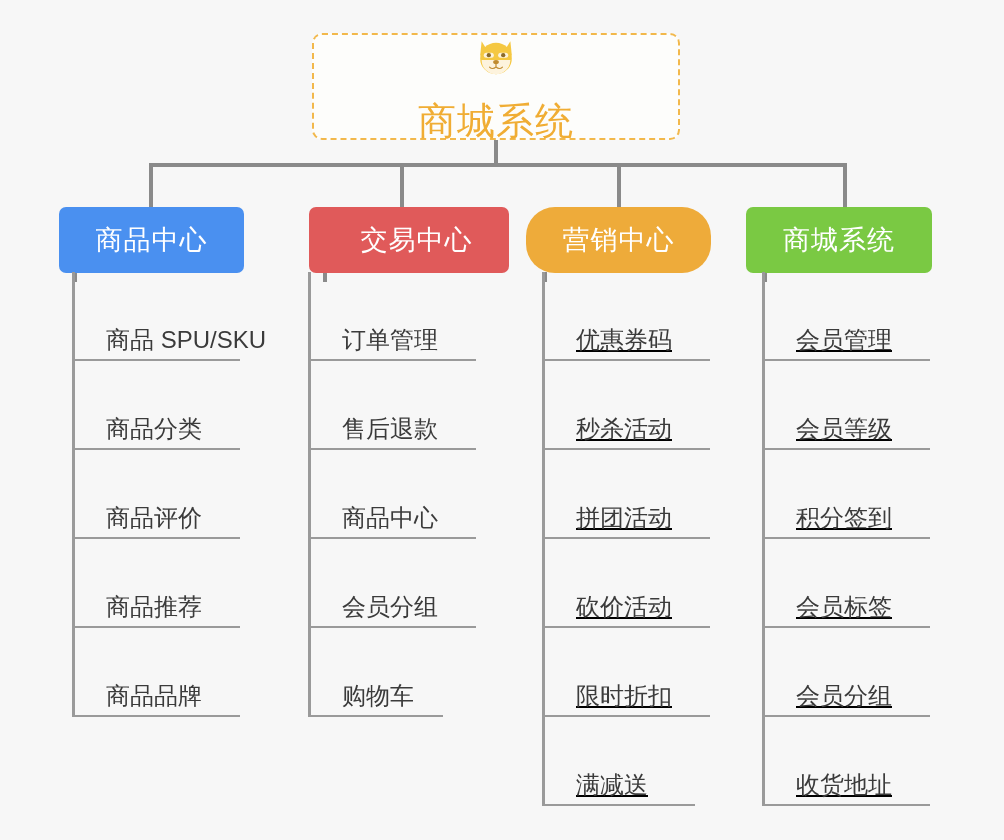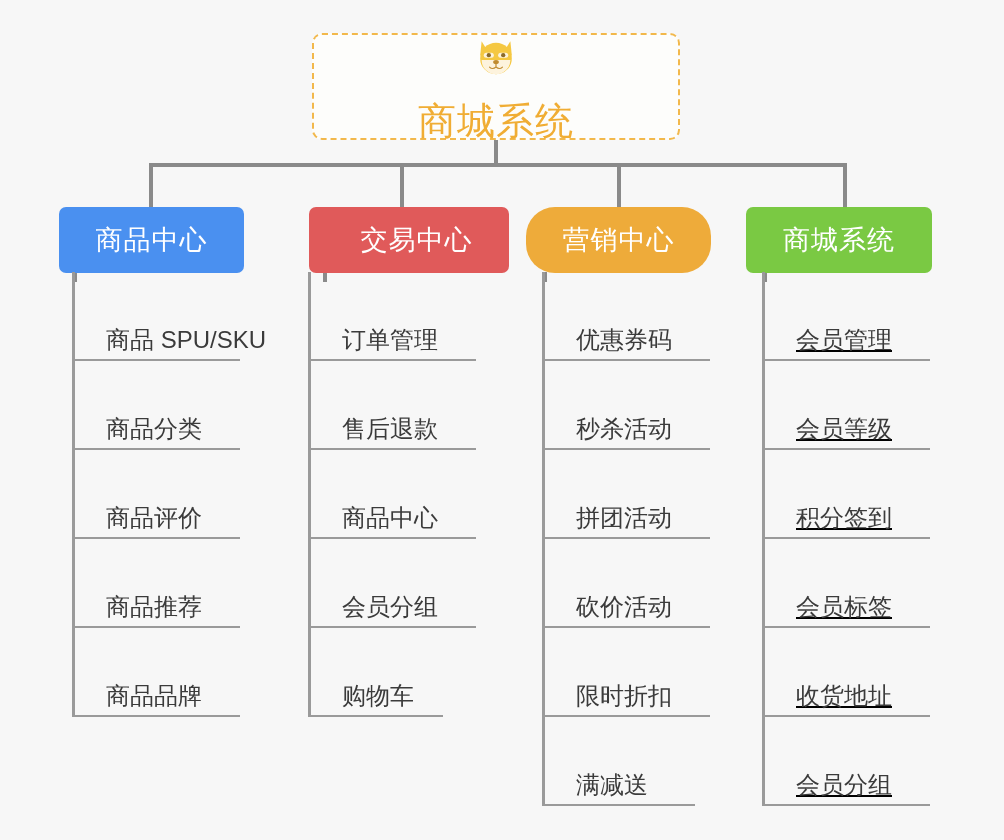--- a/index.html
+++ b/index.html
@@ -192,21 +192,21 @@
     <div class="leaf-item">
         <span class="leaf-label">会员分组</span>
         <span class="leaf-underline"></span>
       </div>
     <div class="leaf-item">
         <span class="leaf-label">购物车</span>
         <span class="leaf-underline" style="width:132px;"></span>
       </div>
   </div>
 
-  <div class="leaf-col" style="left:542px;">
+  <div class="leaf-col" style="left:542px;text-decoration:underline;">
     <div class="leaf-item">
         <span class="leaf-label">优惠券码</span>
         <span class="leaf-underline"></span>
       </div>
     <div class="leaf-item">
         <span class="leaf-label">秒杀活动</span>
         <span class="leaf-underline"></span>
       </div>
     <div class="leaf-item">
         <span class="leaf-label">拼团活动</span>
@@ -237,22 +237,22 @@
       </div>
     <div class="leaf-item">
         <span class="leaf-label">积分签到</span>
         <span class="leaf-underline"></span>
       </div>
     <div class="leaf-item">
         <span class="leaf-label">会员标签</span>
         <span class="leaf-underline"></span>
       </div>
     <div class="leaf-item">
+        <span class="leaf-label">会员分组</span>
+        <span class="leaf-underline"></span>
+      </div>
+    <div class="leaf-item">
         <span class="leaf-label">收货地址</span>
         <span class="leaf-underline"></span>
       </div>
-    <div class="leaf-item">
-        <span class="leaf-label">会员分组</span>
-        <span class="leaf-underline"></span>
-      </div>
   </div>
 
 </div>
 
 </body></html>

